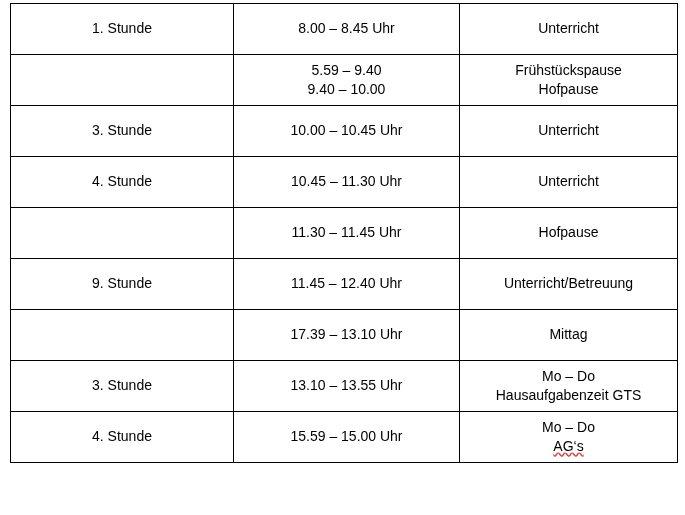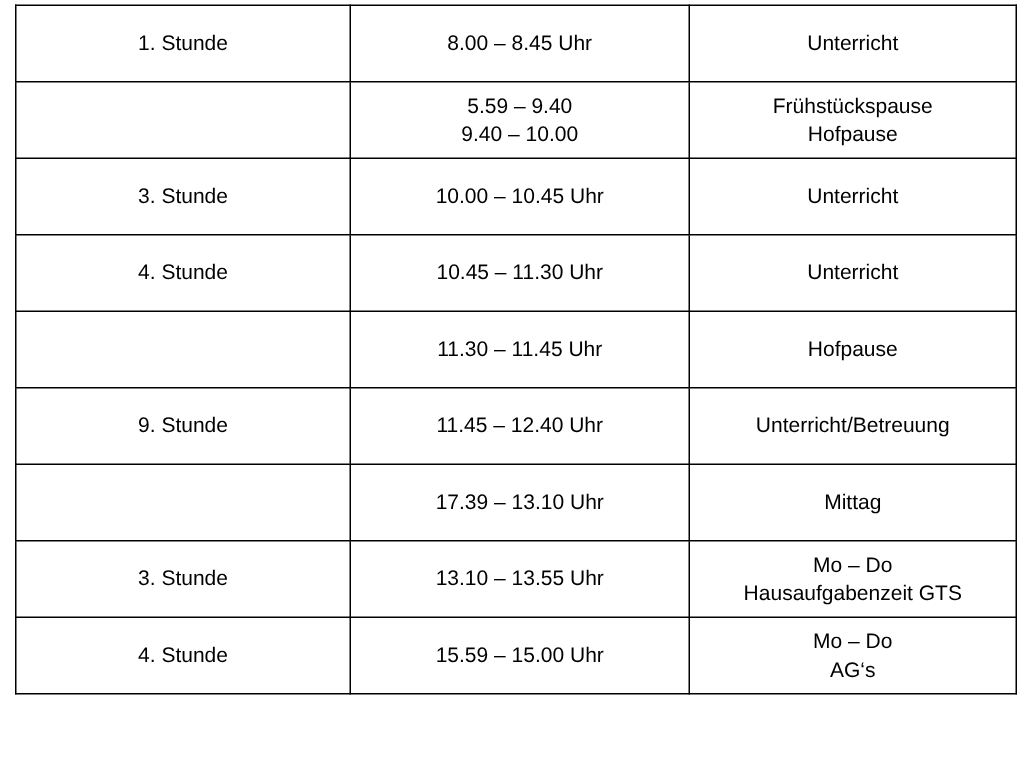--- a/index.html
+++ b/index.html
@@ -47,20 +47,21 @@
     padding-left: 36px;
   }
   .two-line {
     display: block;
     line-height: 1.35;
   }
   .two-line span {
     display: block;
   }
   .spell {
+    text-decoration: underline;
     text-decoration-color: #e03b3b;
     text-decoration-style: wavy;
     text-decoration-skip-ink: none;
   }
 </style>
 </head>
 <body>
 
 <div class="page">
   <table class="schedule">

